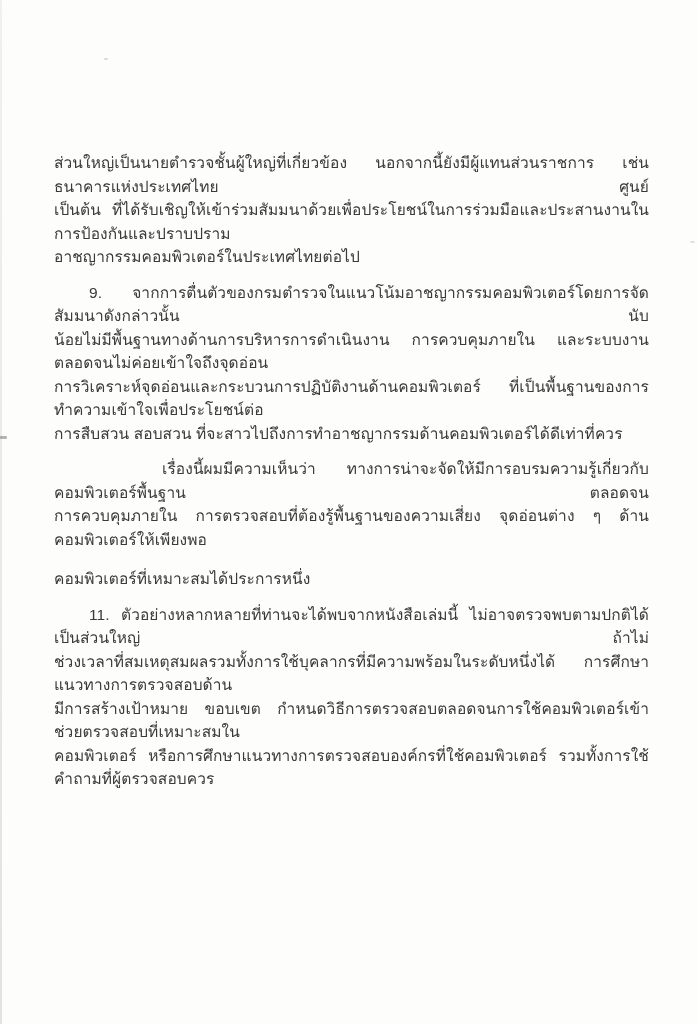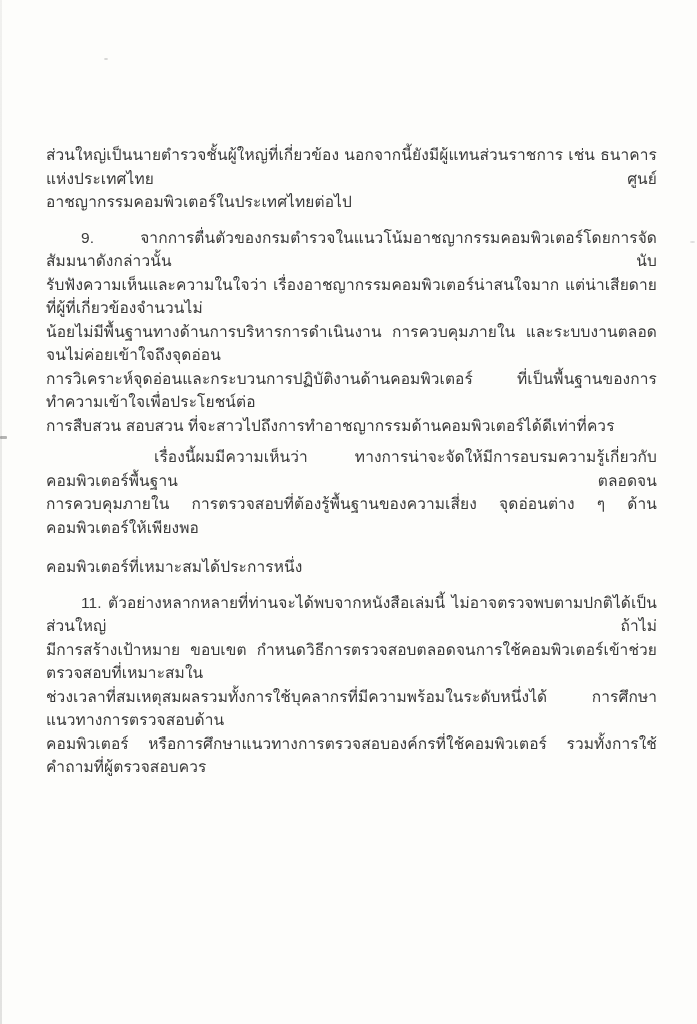--- a/index.html
+++ b/index.html
@@ -19,21 +19,21 @@
   }
   .doc-body {
     position: absolute;
     top: 139px;
     left: 42px;
     width: 619px;
     font-size: 15.5px;
     line-height: 23.5px;
     letter-spacing: 0.1px;
   }
-  .para { margin: 4px; }
+  .para { margin: 12px; }
   .gap-md { margin-top: 12px; }
   .gap-sm { margin-top: 8px; }
   .gap-lg { margin-top: 16px; }
   .line {
     text-align: justify;
     text-align-last: justify;
     white-space: normal;
     min-height: 23.5px;
   }
   .line.last { text-align-last: left; }
@@ -74,42 +74,42 @@
 <div class="page">
   <div class="scan-edge-left"></div>
   <div class="speck-a"></div>
   <div class="speck-b"></div>
   <div class="speck-c"></div>
 
   <div class="doc-body">
 
     <div class="para">
       <div class="line">ส่วนใหญ่เป็นนายตำรวจชั้นผู้ใหญ่ที่เกี่ยวข้อง นอกจากนี้ยังมีผู้แทนส่วนราชการ เช่น ธนาคารแห่งประเทศไทย ศูนย์</div>
+      <div class="line">เป็นต้น ที่ได้รับเชิญให้เข้าร่วมสัมมนาด้วยเพื่อประโยชน์ในการร่วมมือและประสานงานในการป้องกันและปราบปราม</div>
       <div class="line last">อาชญากรรมคอมพิวเตอร์ในประเทศไทยต่อไป</div>
     </div>
 
     <div class="para gap-md">
       <div class="line ind-num">9. จากการตื่นตัวของกรมตำรวจในแนวโน้มอาชญากรรมคอมพิวเตอร์โดยการจัดสัมมนาดังกล่าวนั้น นับ</div>
-      <div class="line">รับฟังความเห็นและความในใจว่า เรื่องอาชญากรรมคอมพิวเตอร์น่าสนใจมาก แต่น่าเสียดายที่ผู้ที่เกี่ยวข้องจำนวนไม่</div>
       <div class="line">น้อยไม่มีพื้นฐานทางด้านการบริหารการดำเนินงาน การควบคุมภายใน และระบบงานตลอดจนไม่ค่อยเข้าใจถึงจุดอ่อน</div>
       <div class="line">การวิเคราะห์จุดอ่อนและกระบวนการปฏิบัติงานด้านคอมพิวเตอร์ ที่เป็นพื้นฐานของการทำความเข้าใจเพื่อประโยชน์ต่อ</div>
       <div class="line last">การสืบสวน สอบสวน ที่จะสาวไปถึงการทำอาชญากรรมด้านคอมพิวเตอร์ได้ดีเท่าที่ควร</div>
     </div>
 
     <div class="para gap-sm">
       <div class="line ind-sub">เรื่องนี้ผมมีความเห็นว่า ทางการน่าจะจัดให้มีการอบรมความรู้เกี่ยวกับคอมพิวเตอร์พื้นฐาน ตลอดจน</div>
       <div class="line">การควบคุมภายใน การตรวจสอบที่ต้องรู้พื้นฐานของความเสี่ยง จุดอ่อนต่าง ๆ ด้านคอมพิวเตอร์ให้เพียงพอ</div>
     </div>
 
     <div class="para gap-lg">
       <div class="line last">คอมพิวเตอร์ที่เหมาะสมได้ประการหนึ่ง</div>
     </div>
 
     <div class="para gap-md">
       <div class="line ind-num">11. ตัวอย่างหลากหลายที่ท่านจะได้พบจากหนังสือเล่มนี้ ไม่อาจตรวจพบตามปกติได้เป็นส่วนใหญ่ ถ้าไม่</div>
+      <div class="line">ช่วงเวลาที่สมเหตุสมผลรวมทั้งการใช้บุคลากรที่มีความพร้อมในระดับหนึ่งได้ การศึกษาแนวทางการตรวจสอบด้าน</div>
       <div class="line">มีการสร้างเป้าหมาย ขอบเขต กำหนดวิธีการตรวจสอบตลอดจนการใช้คอมพิวเตอร์เข้าช่วยตรวจสอบที่เหมาะสมใน</div>
-      <div class="line">ช่วงเวลาที่สมเหตุสมผลรวมทั้งการใช้บุคลากรที่มีความพร้อมในระดับหนึ่งได้ การศึกษาแนวทางการตรวจสอบด้าน</div>
       <div class="line">คอมพิวเตอร์ หรือการศึกษาแนวทางการตรวจสอบองค์กรที่ใช้คอมพิวเตอร์ รวมทั้งการใช้คำถามที่ผู้ตรวจสอบควร</div>
 
     </div>
 
   </div>
 </div>
 
 </body></html>

